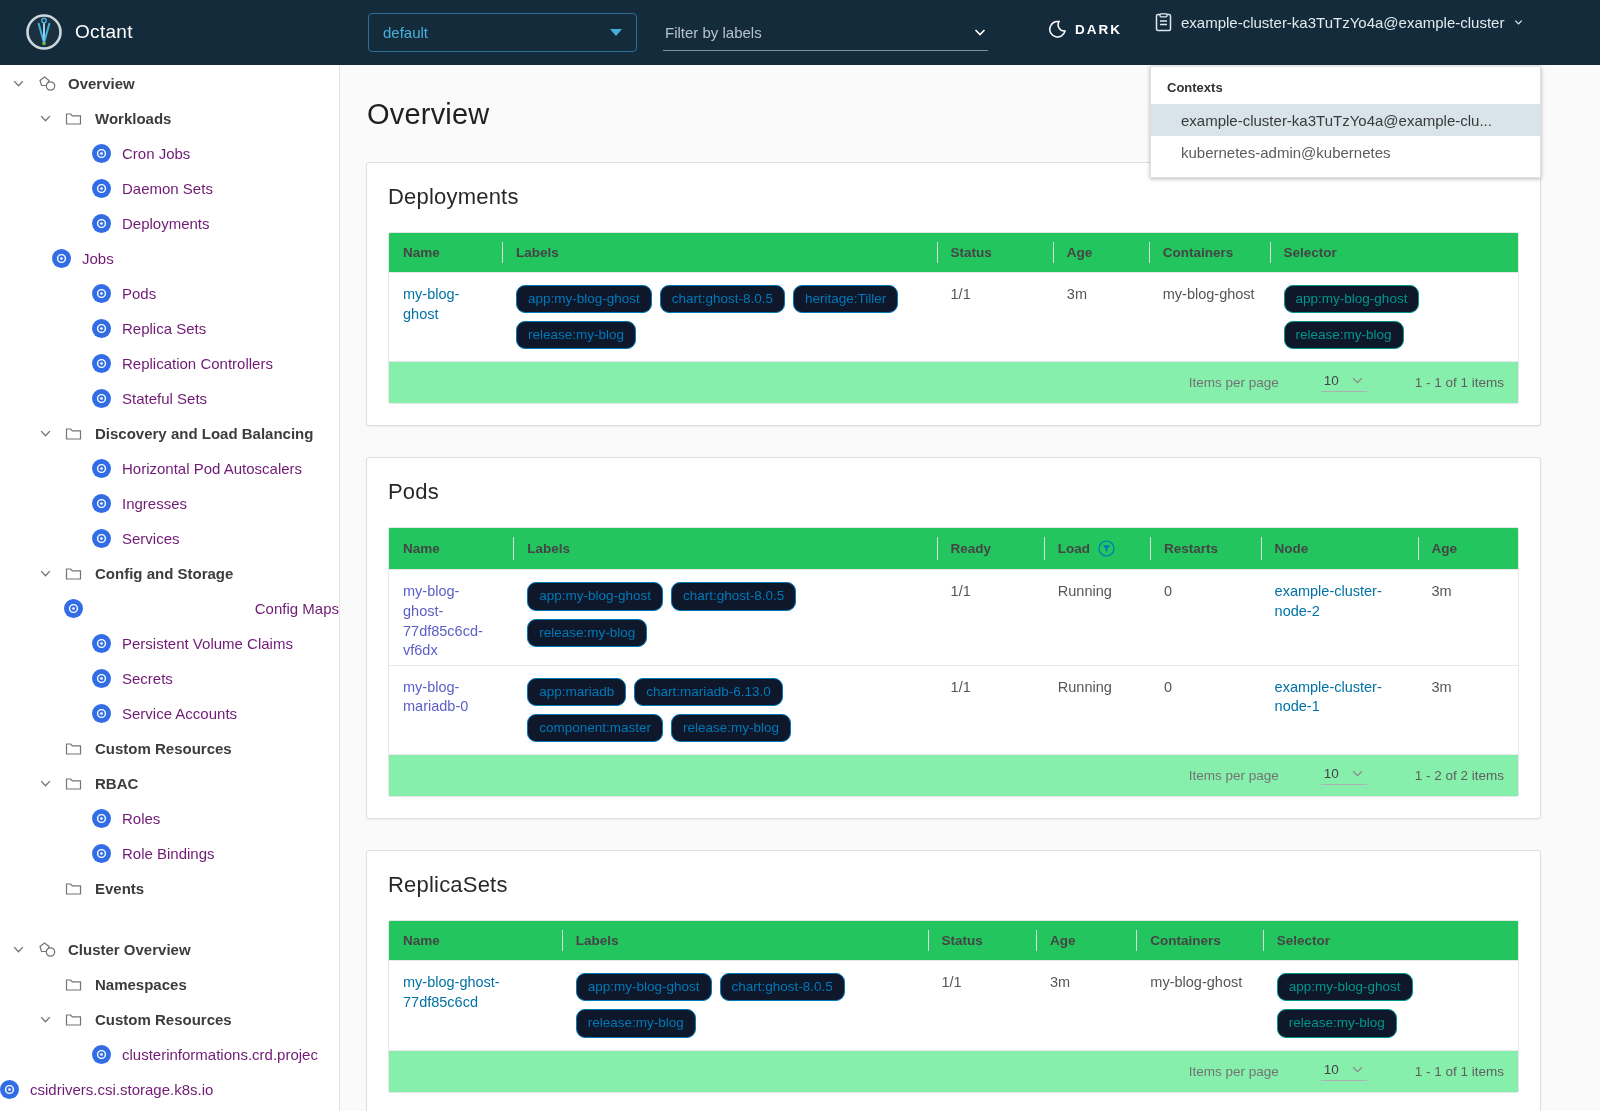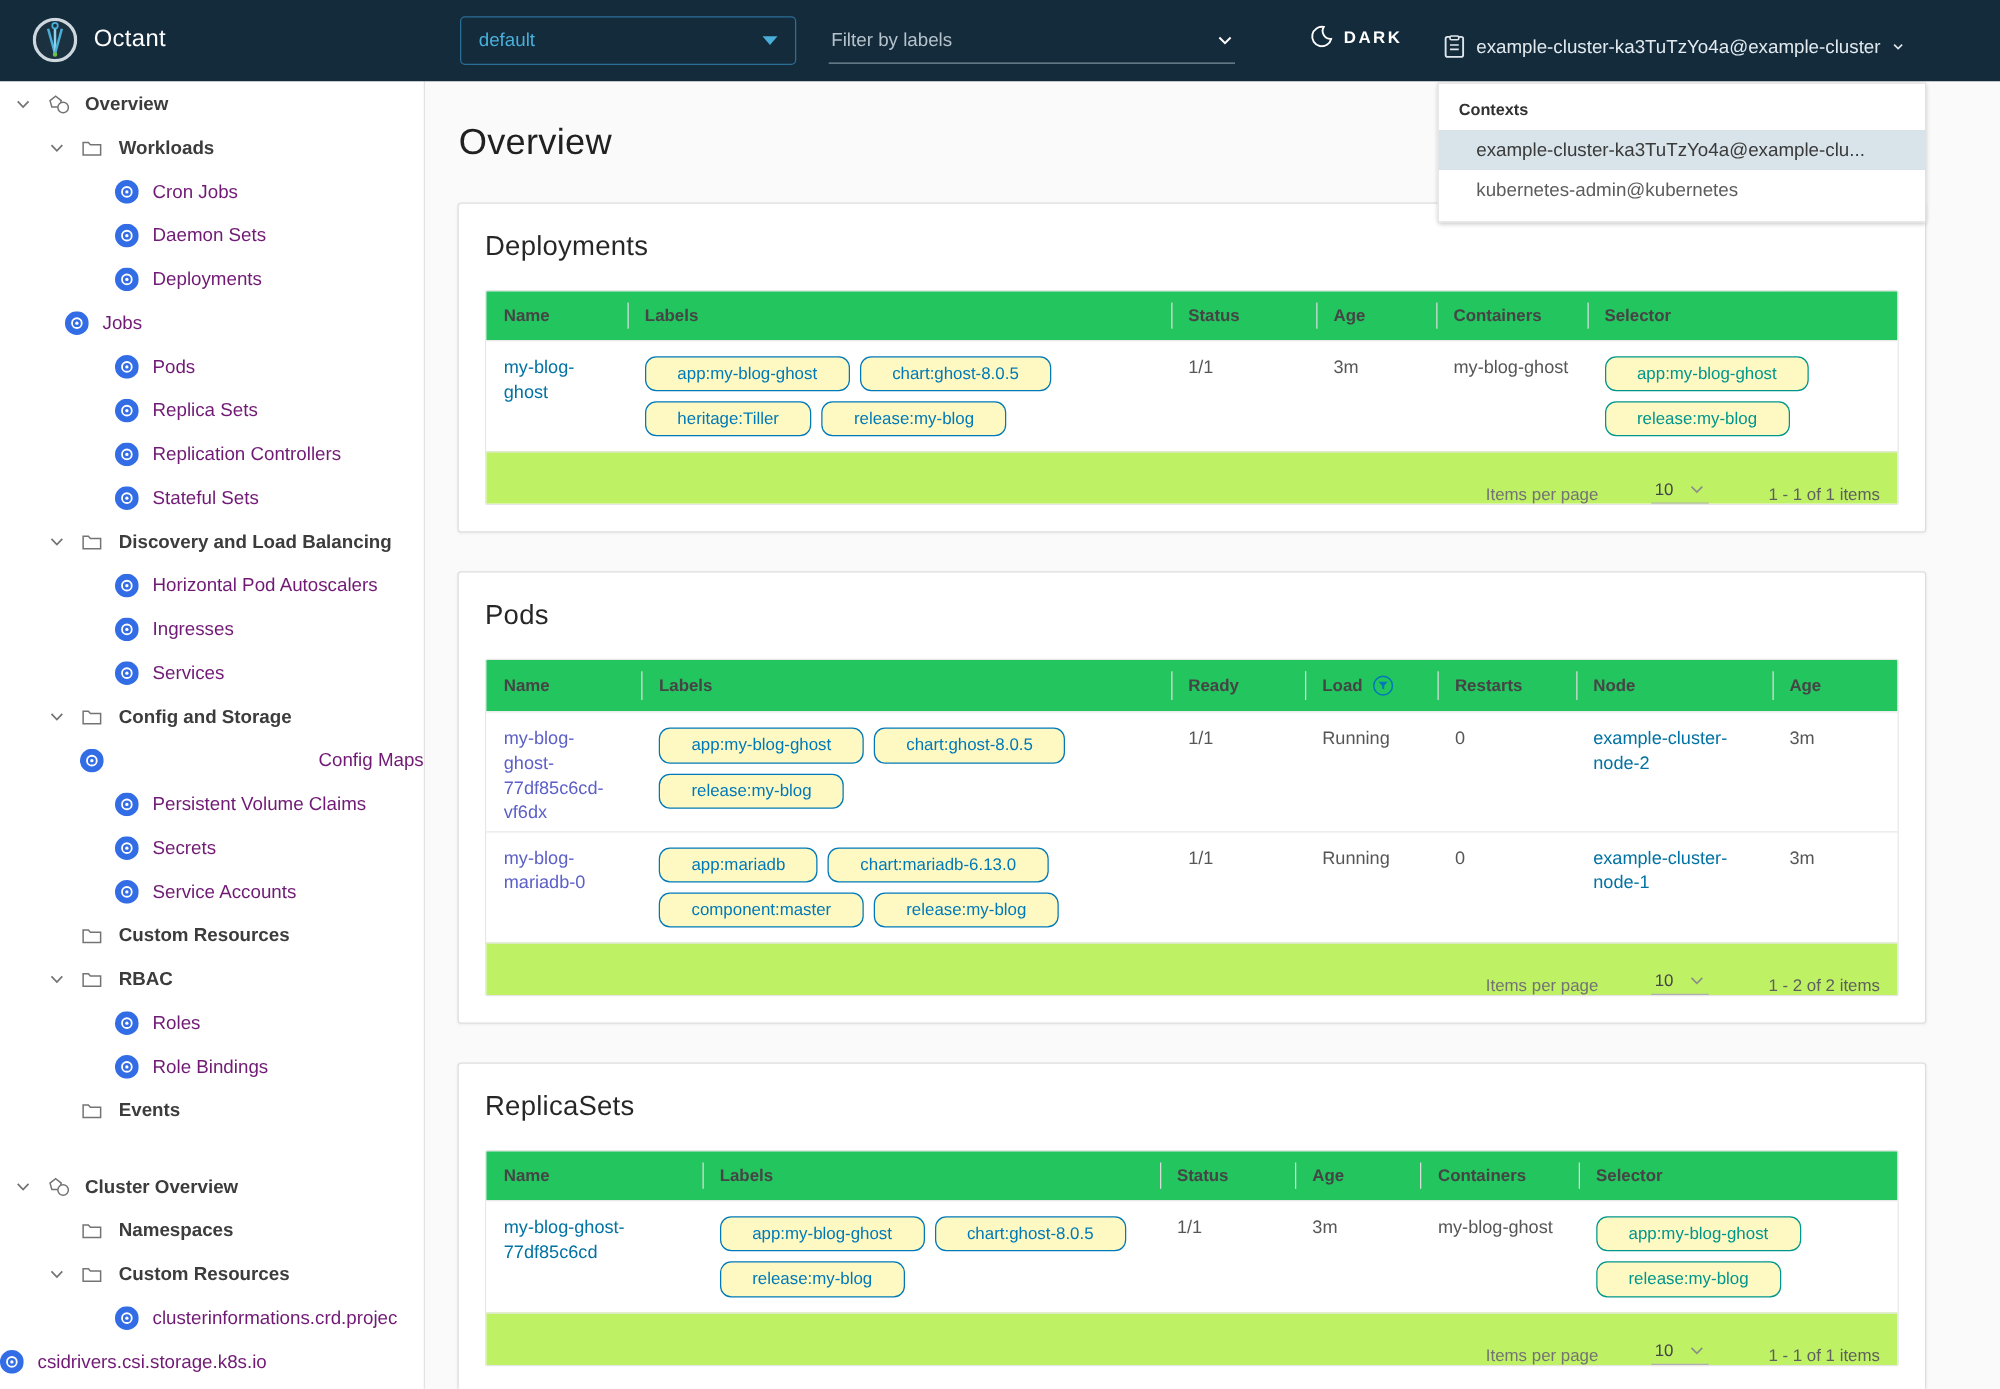--- a/index.html
+++ b/index.html
@@ -12,21 +12,21 @@
   .navbar { position:absolute; top:0; left:0; width:1600px; height:65px; background:#142b3c; z-index:30; }
   .brand { position:absolute; left:26px; top:14px; display:flex; align-items:center; gap:13px; color:#fff; font-size:19px; letter-spacing:.3px; }
   .ns-select { position:absolute; left:368px; top:13px; width:269px; height:39px; border:1px solid #2b6f96; border-radius:4px;
     display:flex; align-items:center; justify-content:space-between; padding:0 14px; color:#49afd9; font-size:15px; cursor:pointer; }
   .ns-caret { width:0; height:0; border-left:6px solid transparent; border-right:6px solid transparent; border-top:7px solid #49afd9; }
   .label-filter { position:absolute; left:663px; top:14px; width:325px; height:37px; border-bottom:1px solid #7d909c; display:flex; align-items:center;gap:48px; }
   .label-filter input { flex:1; background:transparent; border:none; outline:none; color:#e6edf1; font-size:15px; font-family:inherit; }
   .label-filter input::placeholder { color:#b6c2ca; }
   .theme-toggle { position:absolute; left:1048px; top:20px; display:flex; align-items:center; gap:9px; color:#fff; cursor:pointer; }
   .theme-toggle .txt { font-size:13.5px; font-weight:700; letter-spacing:2px; }
-  .ctx-switcher { position:absolute; left:1155px; top:28px; display:flex; align-items:center; gap:9px; color:#e2eaef; font-size:15px; cursor:pointer; }
+  .ctx-switcher { position:absolute; left:1155px; top:13px; display:flex; align-items:center; gap:9px; color:#e2eaef; font-size:15px; cursor:pointer; }
   
   .sidebar { position:absolute; top:65px; left:0; width:340px; height:1046px; background:#fff; border-right:1px solid #e2e2e2; padding-top:1px; overflow:hidden; }
   .sb-item { height:35px; display:flex; align-items:center; font-size:15px; color:#701a75; cursor:pointer; white-space:nowrap; }
   .sb-item.bold { font-weight:700; color:#3c3c3c; }
   .sb-chev { width:26px; height:16px; display:inline-flex; align-items:center; justify-content:flex-start; flex:none; }
   .sb-ico { width:26px; height:20px; display:inline-flex; align-items:center; flex:none; }
   .sb-label { margin-left:4px; }
   
   .main { position:absolute; top:65px; left:341px; width:1259px; height:1046px; background:#fafafa; padding:33px 59px 0 25px; overflow:hidden; }
   .page-title { font-size:29px; font-weight:300; color:#212121; margin:0 0 0 1px; letter-spacing:.2px; }
@@ -35,24 +35,24 @@
   .datagrid { border:1px solid #e6e6e6; margin-top:22px; border-radius:2px; overflow:hidden; }
   .tr { display:flex; }
   .th-row { background:#22c55e; }
   .th { padding:12px 14px; font-size:13.5px; font-weight:700; color:#454545; position:relative; display:flex; align-items:center; gap:8px; }
   .th + .th::before { content:""; position:absolute; left:0; top:9px; bottom:9px; width:1px; background:#dcdcdc; }
   .body-row { border-top:1px solid #e8e8e8; background:#fff; }
   .td { padding:12px 14px 4px; font-size:14.5px; color:#565656; line-height:1.35; word-wrap:break-word; overflow-wrap:break-word; }
   .td .cell-text { display:inline-block; padding-bottom:8px; }
   a.res-link { color:#0072a3; text-decoration:none; cursor:pointer; }
   a.res-link.purple { color:#5b5fc7; }
-  .badge { display:inline-block; border:1px solid #0079b8; color:#0079b8; background:#fef9c3; border-radius:9px;
-    padding:4px 25px; font-size:13.5px; margin:0 8px 8px 0; white-space:nowrap; cursor:pointer; }
+  .badge { display:inline-block; border:1px solid #0079b8; color:#0079b8; background:#0f172a; border-radius:9px;
+    padding:4px 11px; font-size:13.5px; margin:0 8px 8px 0; white-space:nowrap; cursor:pointer; }
   .badge.teal { border-color:#00968b; color:#00968b; }
-  .dg-footer { border-top:1px solid #e8e8e8; background:#bef264; height:42px; display:flex; align-items:flex-end; justify-content:flex-end; padding-right:14px; color:#737373; font-size:13.5px; }
+  .dg-footer { border-top:1px solid #e8e8e8; background:#86efac; height:42px; display:flex; align-items:center; justify-content:flex-end; padding-right:14px; color:#737373; font-size:13.5px; }
   .page-size { margin-left:42px; width:46px; border-bottom:1px solid #b0b0b0; display:flex; align-items:center; justify-content:space-between; padding:0 3px 3px; color:#454545; cursor:pointer; }
   .page-range { margin-left:48px; color:#5f5f5f; }
   
   .ctx-menu { position:absolute; left:1150px; top:66px; width:391px; background:#fff; z-index:40;
     box-shadow:0 1px 4px rgba(0,0,0,.28); border:1px solid #e0e0e0; padding-bottom:9px; }
   .ctx-header { padding:13px 16px 9px; font-size:13px; font-weight:700; color:#313131; }
   .ctx-item { height:32px; display:flex; align-items:center; padding:0 14px 0 30px; font-size:15px; color:#5c5c5c; cursor:pointer; white-space:nowrap; overflow:hidden; }
   .ctx-item.selected { background:#d8e4ea; color:#3a3a3a; }
   svg { display:block; }
 </style>

